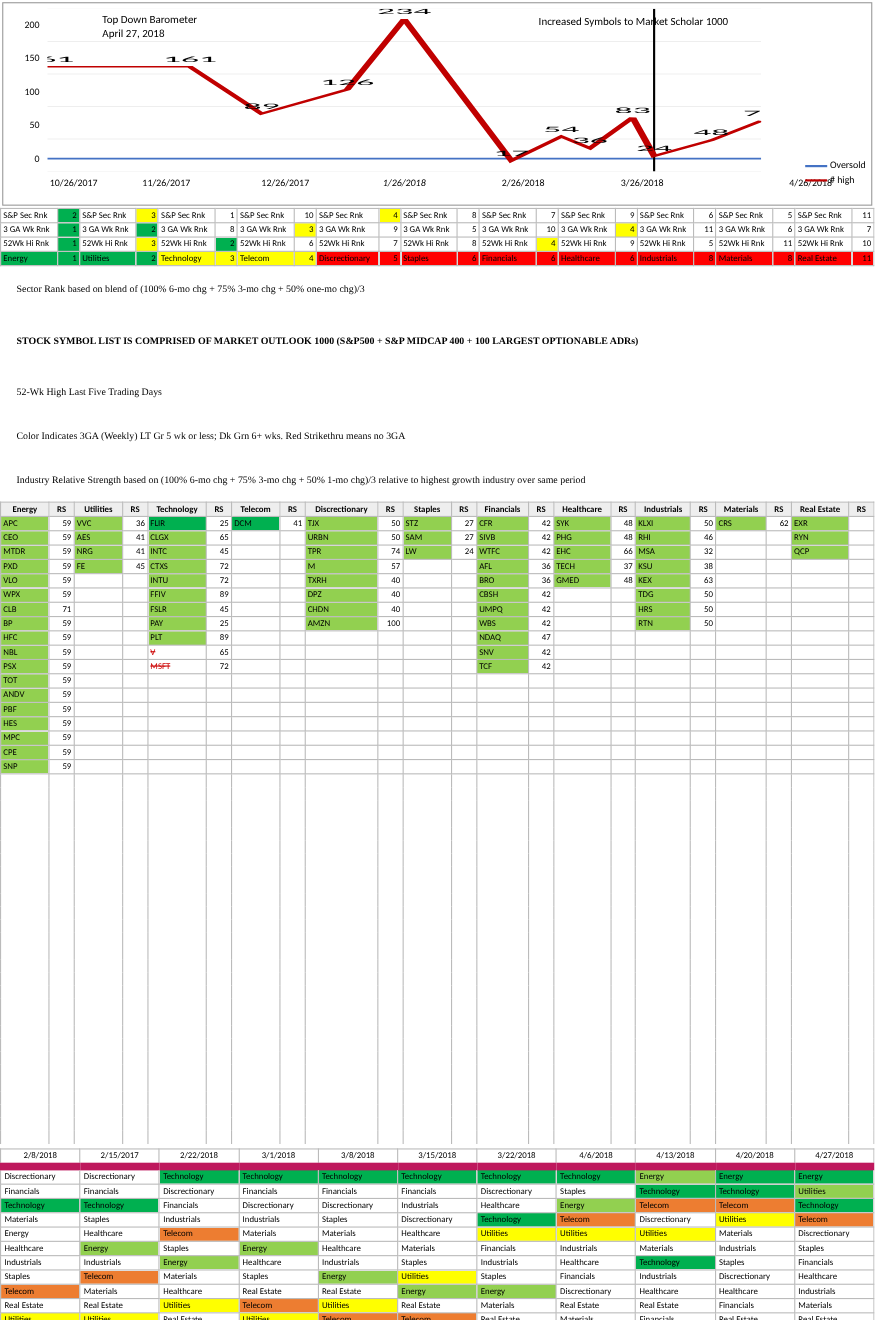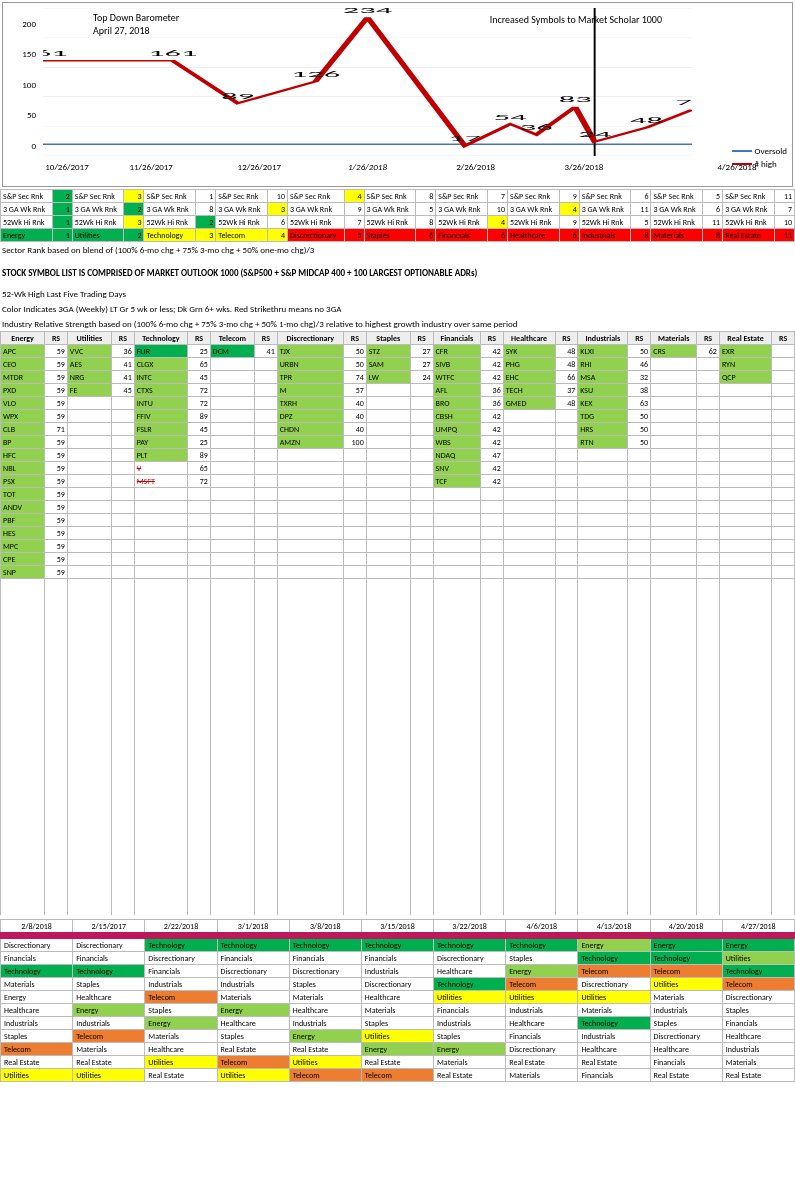--- a/index.html
+++ b/index.html
@@ -20,21 +20,21 @@
 td, th { border: 1px solid #bbb; padding: 1px 2px; font-size: 8px; height: 12px; white-space: nowrap; overflow: hidden; }
 .sector-table td { text-align: left; }
 .sector-table .num { text-align: right; width: 20px; }
 .bg-green { background: #00b050; }
 .bg-lgreen { background: #92d050; }
 .bg-yellow { background: #ffff00; }
 .bg-orange { background: #ed7d31; }
 .bg-red { background: #ff0000; color: #000; }
 .bg-dgreen { background: #00b050; }
 
-.note { font-size: 9px; padding: 2px; }
+.note { font-size: 9px; padding: 15px; font-family: Liberation Serif, serif; }
 .bold { font-weight: bold; }
 
 .symbol-table td { font-size: 8px; }
 .symbol-table .hdr { background: #eee; font-weight: bold; text-align: center; }
 .symbol-table .rs { width: 18px; text-align: right; }
 .symbol-table .sym { width: 35px; }
 .strike { text-decoration: line-through; color: #c00; }
 .empty-row td { border-left: 1px solid #bbb; border-right: 1px solid #bbb; border-top: none; border-bottom: none; }
 
 .bottom-table td { font-size: 8px; text-align: left; padding: 1px 3px; }

